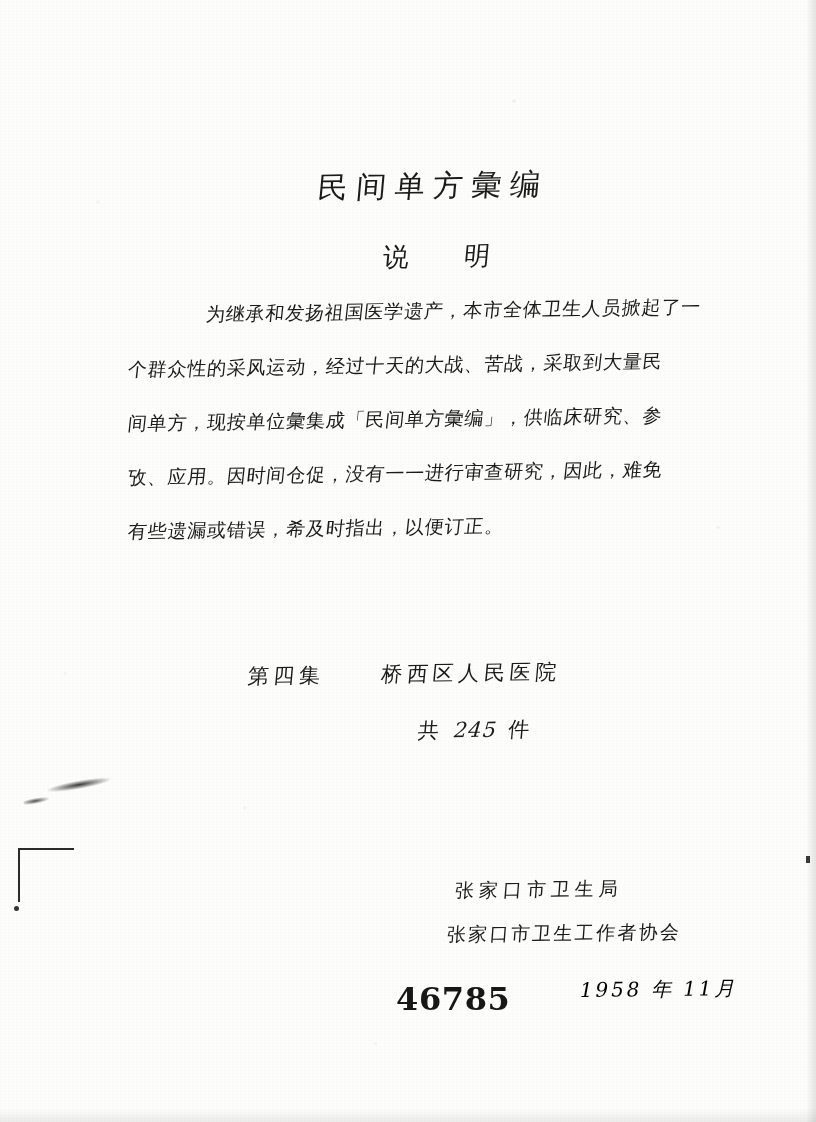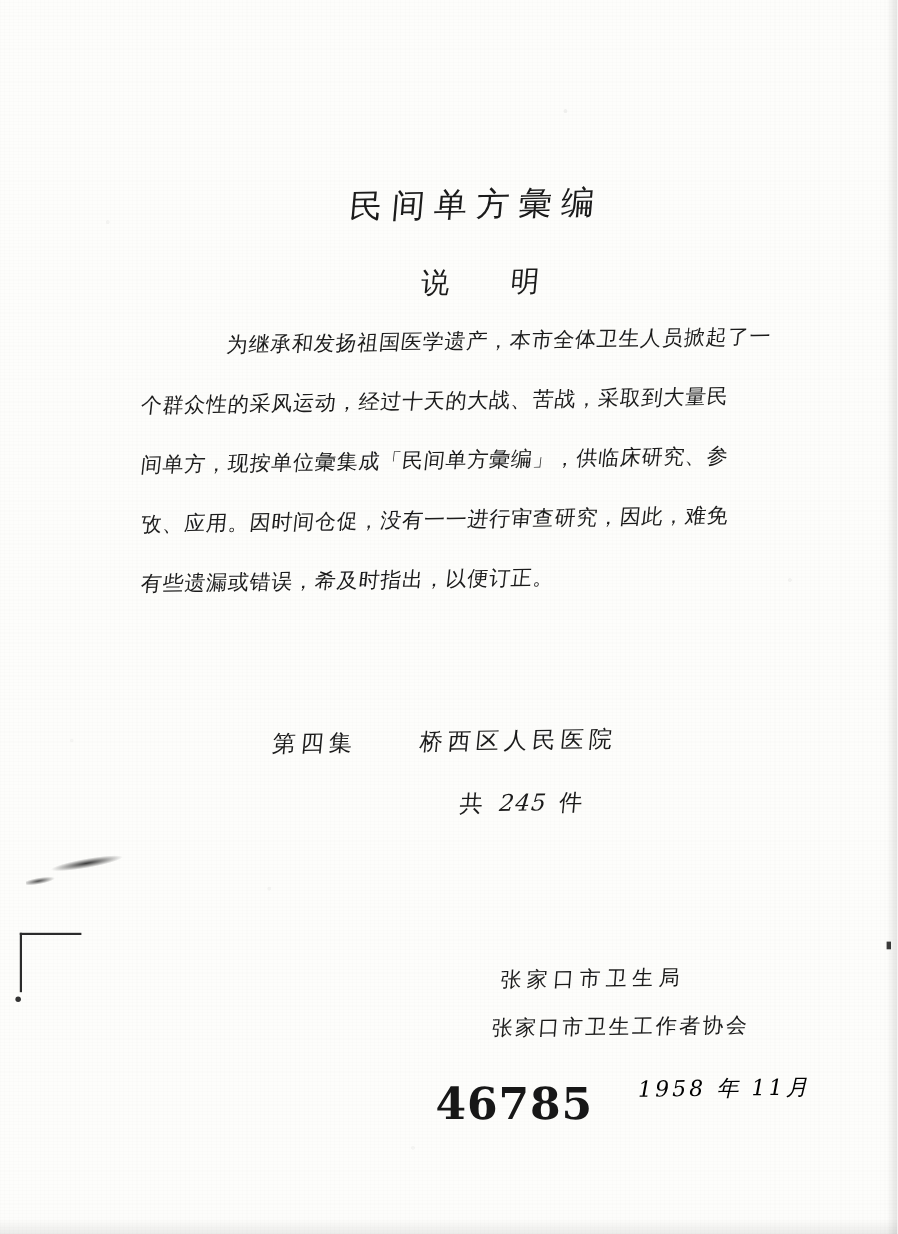--- a/index.html
+++ b/index.html
@@ -141,21 +141,21 @@
     font-style: italic;
     transform: rotate(-0.7deg);
   }
 
   
   #accession-number {
     position: absolute;
     left: 396px;
     top: 980px;
     font-family: "DejaVu Serif", serif;
-    font-size: 40px;
+    font-size: 32px;
     font-weight: 700;
     letter-spacing: 0.02em;
     color: #171717;
     text-align: center;
   }
 
   
   #smudge-mark {
     position: absolute;
     left: 22px;

